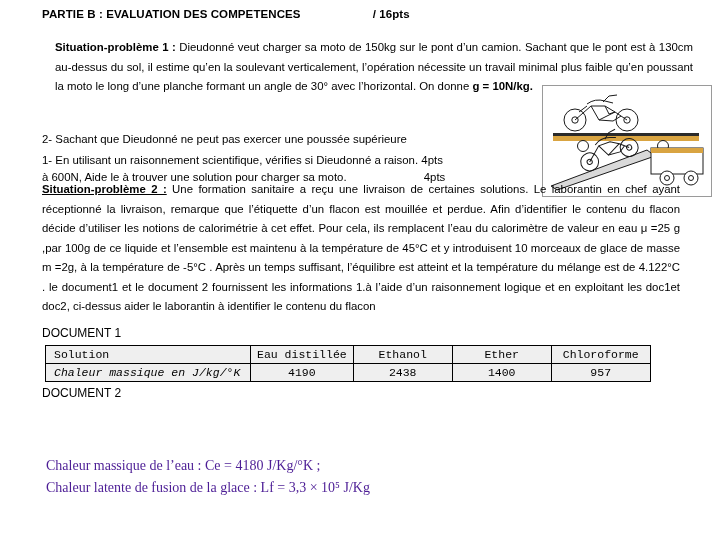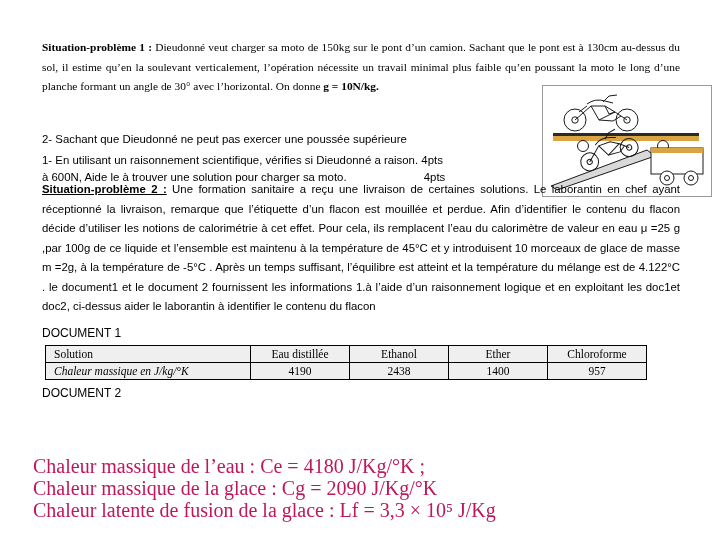--- a/index.html
+++ b/index.html
@@ -40,24 +40,23 @@
     line-height: 19.5px;
     text-align: justify;
     color: #000;
   }
   .b { font-weight: bold; }
   .u { text-decoration: underline; }
   .ital { font-style: italic; }
 
   
   #p1-intro {
-    left: 42px;
+    left: 55px;
     top: 38px;
     width: 638px;
-    font-family: Liberation Serif, serif;
   }
   #p1-q1 {
     left: 42px;
     top: 111px;
     width: 560px;
   }
   #p1-q2 {
     left: 42px;
     top: 130px;
     width: 560px;
@@ -103,21 +102,21 @@
   #doc2-heading { top: 386px; }
 
   
   .tbl-wrap {
     position: absolute;
     left: 45px;
     top: 345px;
   }
   table.doc1 {
     border-collapse: collapse;
-    font-family: Liberation Serif, serif;
+    font-family: Liberation Mono, monospace;
     font-size: 11.5px;
     background: #3b82f6;
   }
   table.doc1 td {
     border: 1px solid #000000;
     padding: 2px 6px;
     text-align: center;
     white-space: nowrap;
     background: #efefef;
   }
@@ -127,34 +126,37 @@
     min-width: 190px;
   }
   table.doc1 td.colhead {
     min-width: 86px;
     margin-left: 45px;
   }
 
   
   .formulas {
     position: absolute;
-    left: 33px;
+    left: 46px;
     top: 455px;
     font-family: "Liberation Serif", serif;
-    font-size: 20px;
+    font-size: 14px;
     line-height: 22px;
-    color: #be185d;
+    color: #4c1d95;
   }
   .formulas .line { white-space: nowrap; }
 </style>
 </head>
 <body>
 
 <div class="page">
 
+  <div class="section-title">
+    <span>PARTIE B : EVALUATION DES COMPETENCES</span><span class="pts">/ 16pts</span>
+  </div>
 
   <div class="para" id="p1-intro">
     <span class="b">Situation-problème 1 :</span><span> Dieudonné veut charger sa moto de 150kg sur le pont d’un camion. Sachant que le pont est à 130cm au-dessus du sol, il estime qu’en la soulevant verticalement, l’opération nécessite un travail minimal plus faible qu’en poussant la moto le long d’une planche formant un angle de 30° avec l’horizontal. On donne </span><span class="b">g = 10N/kg.</span>
   </div>
 
   <div class="para" id="p1-q1">
     <span>1-</span>
     <span>En utilisant un raisonnement scientifique, vérifies si Dieudonné a raison.</span>
     <span class="pts-inline">4pts</span>
   </div>
@@ -246,17 +248,16 @@
           <td>957</td>
         </tr>
       </tbody>
     </table>
   </div>
 
   <div class="doc-heading" id="doc2-heading">DOCUMENT 2</div>
 
   <div class="formulas">
     <div class="line">Chaleur massique de l’eau : Ce = 4180 J/Kg/°K ;</div>
-    <div class="line">Chaleur massique de la glace : Cg = 2090 J/Kg/°K</div>
     <div class="line">Chaleur latente de fusion de la glace : Lf = 3,3 × 10⁵ J/Kg</div>
   </div>
 
 </div>
 
 </body></html>

